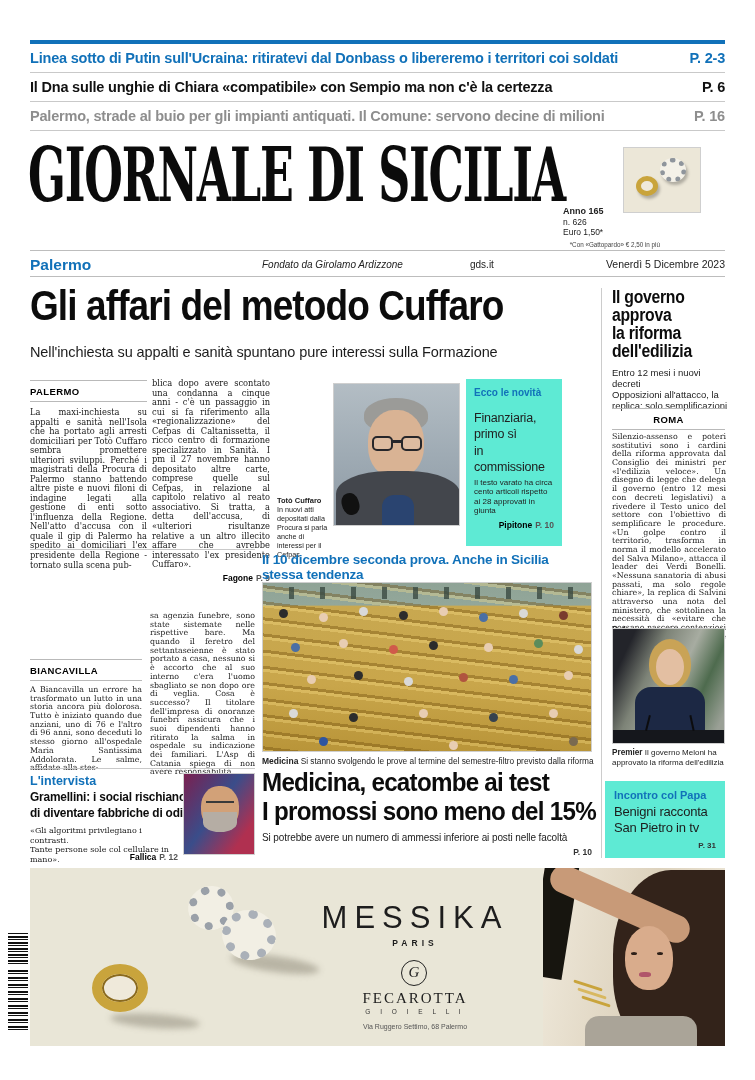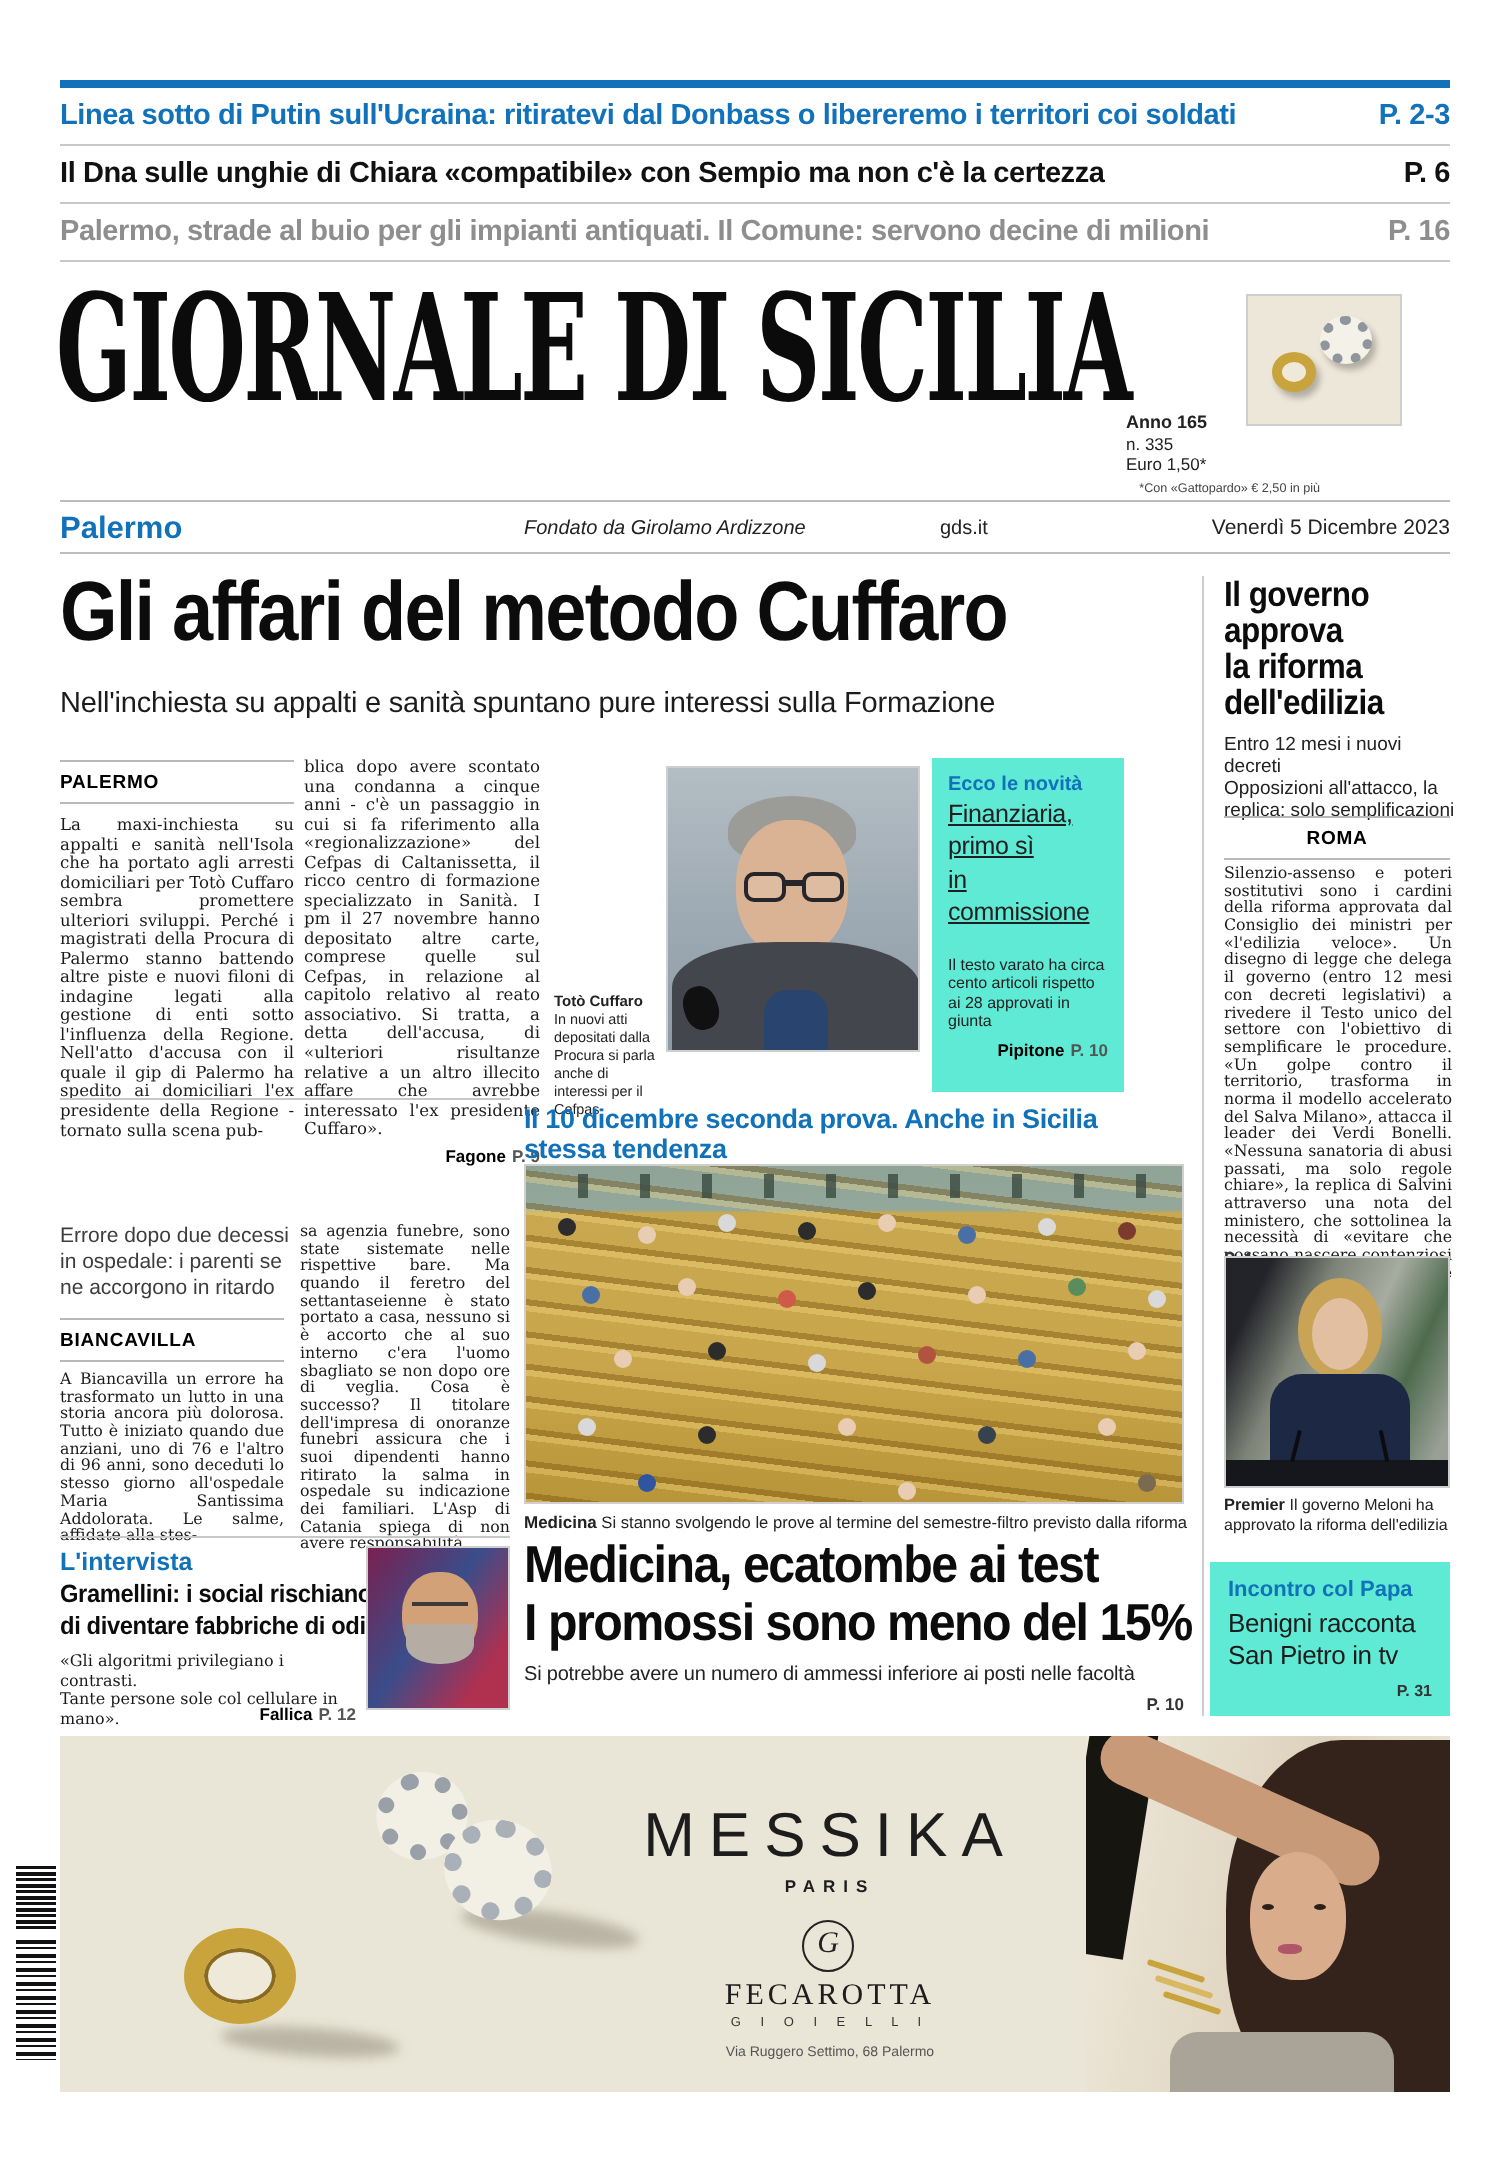--- a/index.html
+++ b/index.html
@@ -76,21 +76,21 @@
   .cf-lens.l { left:0; } .cf-lens.r { right:0; }
   .cf-bridge { position:absolute; left:20px; top:4px; width:10px; height:2.5px; background:#26262a; }
   .cf-body { position:absolute; left:2px; bottom:0; width:124px; height:54px; background:#43464c; border-radius:42% 42% 0 0; }
   .cf-sweater { position:absolute; left:48px; bottom:0; width:32px; height:30px; background:#2a4470; border-radius:12px 12px 0 0; }
   .cf-mic { position:absolute; left:8px; bottom:10px; width:17px; height:22px; background:#111; border-radius:45%; transform:rotate(-18deg); }
 
   
   .box { background:#5eead4; }
   .novita-box { left:466px; top:379px; width:96px; height:167px; padding:8px 8px; }
   .box-kicker { color:#1171b9; font-weight:bold; font-size:10px; }
-  .novita-title { margin-top:1px; font-size:12.5px; line-height:1.3; color:#202020; white-space:pre-line; letter-spacing:-0.2px;text-decoration:underline; }
+  .novita-title { margin-top:12px; font-size:12.5px; line-height:1.3; color:#202020; white-space:pre-line; letter-spacing:-0.2px; }
   .novita-text { position:absolute; left:8px; bottom:30px; width:80px; font-size:8px; line-height:1.2; color:#222; }
   .novita-byl { position:absolute; right:8px; bottom:16px; }
 
   
   .vrule { left:601px; top:288px; width:1px; height:570px; background:#cccccc; }
   .rail-h2 { left:612px; top:289px; }
   .rail-h2 .condense { transform:scaleX(.90); font-weight:bold; font-size:17.5px; line-height:1.02;
       letter-spacing:-0.3px; white-space:pre; color:#0c0c0c; }
   .rail-deck { left:612px; top:368px; width:118px; font-size:9.5px; line-height:1.15; color:#222; white-space:pre-line; }
   .rail-kick { left:612px; top:408px; width:113px;text-align:center; }
@@ -232,21 +232,21 @@
 
   <div class="abs masthead-title">
     <span class="condense">GIORNALE DI SICILIA</span>
   </div>
   <div class="abs mast-ad photo">
     <div class="mast-ring-gold"></div>
     <div class="mast-ring-silver"></div>
   </div>
   <div class="abs pubinfo">
     <div class="anno">Anno 165</div>
-    <div>n. 335</div>
+    <div>n. 626</div>
     <div>Euro 1,50*</div>
   </div>
   <div class="abs pubnote">*Con «Gattopardo» € 2,50 in più</div>
 
   <div class="infobar">
     <span class="edition">Palermo</span>
     <span class="founder">Fondato da Girolamo Ardizzone</span>
     <span class="site">gds.it</span>
     <span class="pdate">Venerdì 5 Dicembre 2023</span>
   </div>
@@ -326,23 +326,20 @@
   </div>
 
   <div class="abs box papa-box">
     <div class="box-kicker papa-kick">Incontro col Papa</div>
     <div class="papa-title">Benigni racconta
 San Pietro in tv</div>
     <div class="papa-page">P. 31</div>
   </div>
 
   <div class="abs mid-rule"></div>
-  <div class="abs salme-deck">Errore dopo due decessi
-in ospedale: i parenti se
-ne accorgono in ritardo</div>
   <div class="abs salme-kick">
     <div class="kicker">BIANCAVILLA</div>
   </div>
   <div class="abs salme-col1">
     <div class="body-txt">A Biancavilla un errore ha trasformato un lutto in una storia ancora più dolorosa. Tutto è iniziato quando due anziani, uno di 76 e l'altro di 96 anni, sono deceduti lo stesso giorno all'ospedale Maria Santissima Addolorata. Le salme, affidate alla stes-</div>
   </div>
   <div class="abs salme-col2">
     <div class="body-txt">sa agenzia funebre, sono state sistemate nelle rispettive bare. Ma quando il feretro del settantaseienne è stato portato a casa, nessuno si è accorto che al suo interno c'era l'uomo sbagliato se non dopo ore di veglia. Cosa è successo? Il titolare dell'impresa di onoranze funebri assicura che i suoi dipendenti hanno ritirato la salma in ospedale su indicazione dei familiari. L'Asp di Catania spiega di non avere responsabilità.</div>
     <div class="byline">
       <span class="byl-name">Fernandez</span><span class="byl-page">P. 11</span>

